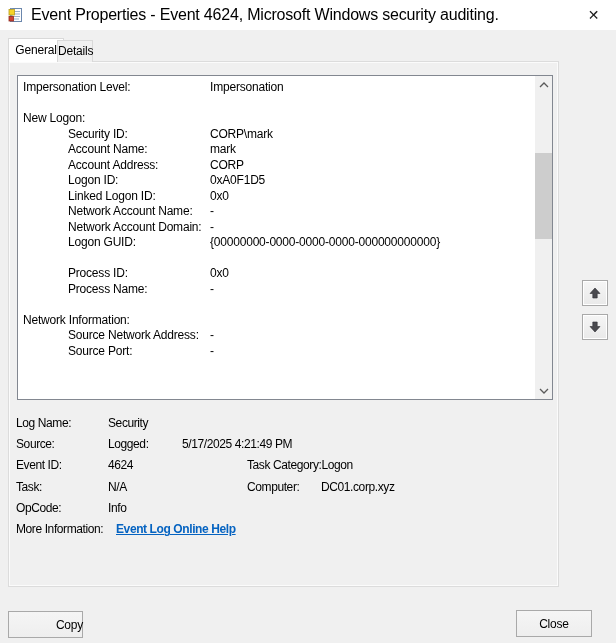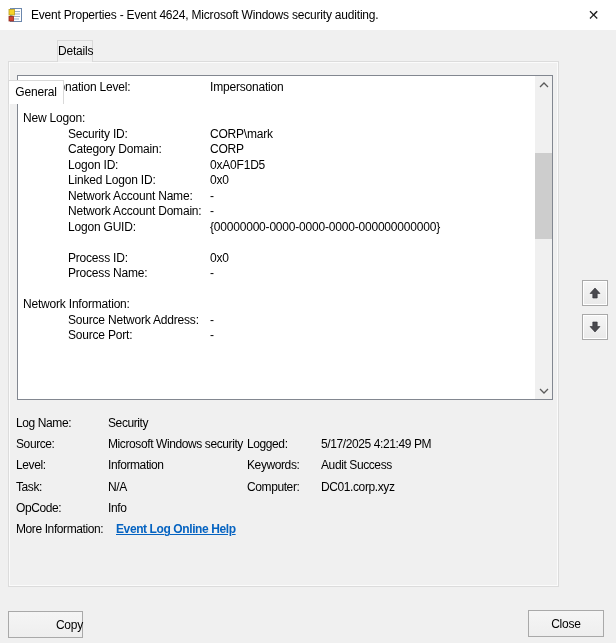--- a/index.html
+++ b/index.html
@@ -4,25 +4,25 @@
 <style>
   html,body { margin:0; padding:0; background:#f0f0f0; }
   .dialog {
     position:relative; width:616px; height:643px; background:#f0f0f0;
     font-family:"Liberation Sans", sans-serif; font-size:12px; color:#000;
     letter-spacing:-0.2px; overflow:hidden;
   }
   
   .titlebar { position:absolute; left:0; top:0; right:0; height:30px; background:#ffffff; display:flex; align-items:center; padding-left:8px; box-sizing:border-box; }
   .app-icon { width:16px; height:16px; margin-right:7px; flex:0 0 auto; }
-  .title-text { font-size:12px; white-space:nowrap; }
+  .title-text { font-size:16px; white-space:nowrap; }
   .close-btn { position:absolute; right:0; top:0; width:45px; height:30px; display:flex; align-items:center; justify-content:center; font-size:14px; color:#1a1a1a; }
   
   .tab { position:absolute; box-sizing:border-box; border:1px solid #d9d9d9; border-bottom:none; text-align:center; }
-  .tab-general { left:8px; top:38px; width:56px; height:24px; background:#ffffff; z-index:3; line-height:23px;margin-top:42px; }
+  .tab-general { left:8px; top:38px; width:56px; height:24px; background:#ffffff; z-index:3; line-height:23px; }
   .tab-details { left:57px; top:40px; width:36px; height:22px; background:#f0f0f0; z-index:3; line-height:21px; }
   .tabpage { position:absolute; left:8px; top:61px; width:551px; height:526px; box-sizing:border-box; background:#f0f0f0; border:1px solid #dcdcdc; box-shadow:inset 0 0 0 1px #fbfbfb; z-index:1; }
   
   .event-textbox { position:absolute; left:17px; top:75px; width:536px; height:325px; box-sizing:border-box; background:#ffffff; border:1px solid #828790; z-index:2; }
   .event-text-content { position:absolute; left:4px; top:4px; right:18px; bottom:1px; overflow:hidden; line-height:15.5px; white-space:nowrap; }
   .txt-line { height:15.5px; }
   .txt-label { display:inline-block; box-sizing:border-box; min-width:188px; }
   .lvl0 { padding-left:1px; }
   .lvl1 { padding-left:46px; }
   
@@ -37,21 +37,21 @@
   .dg-value { flex:0 0 139px; min-width:0; overflow:visible; }
   .dg-label2 { flex:0 0 74px; }
   .dg-value2 { flex:1 1 auto; }
   .dg-link { color:var(--link-color,#0563c1); text-decoration:underline; margin-left:8px; cursor:pointer;font-weight:bold; }
   
   .nav-btn { position:absolute; left:582px; width:26px; height:26px; box-sizing:border-box; background:linear-gradient(#f5f5f5,#e9e9e9); border:1px solid #a9a9a9; box-shadow:inset 0 0 0 1px #ffffff; display:flex; align-items:center; justify-content:center; z-index:2; padding:0; }
   .nav-up { top:280px; } .nav-down { top:314px; }
   
   .btn { position:absolute; box-sizing:border-box; background:linear-gradient(#f5f5f5,#eeeeee); border:1px solid #a9a9a9; font-family:"Liberation Sans",sans-serif; font-size:12px; color:#000; display:flex; align-items:center; justify-content:center; letter-spacing:-0.2px; padding:0; }
   .btn-copy { left:8px; top:611px; width:75px; height:27px;padding-left:48px; }
-  .btn-close { left:528px; top:610px; width:76px; height:27px; }
+  .btn-close { left:516px; top:610px; width:76px; height:27px; }
 </style>
 </head>
 <body>
 
 <div class="dialog">
 
   <div class="titlebar">
     <svg class="app-icon" viewBox="0 0 16 16">
       <rect x="2.5" y="1.5" width="11" height="13" fill="#fdfdfd" stroke="#6b87ad"></rect>
       <rect x="2.5" y="1.5" width="2" height="13" fill="#8ba3c2"></rect>
@@ -69,21 +69,22 @@
   <div class="tab tab-general">General</div>
   <div class="tab tab-details">Details</div>
   <div class="tabpage"></div>
 
   <div class="event-textbox">
     <div class="event-text-content">
         <div class="txt-line"><span class="txt-label lvl0">Impersonation Level:</span><span class="txt-value">Impersonation</span></div>
         <div class="txt-line"><span>&nbsp;</span></div>
         <div class="txt-line"><span class="txt-label lvl0">New Logon:</span></div>
         <div class="txt-line"><span class="txt-label lvl1">Security ID:</span><span class="txt-value">CORP\mark</span></div>
-        <div class="txt-line"><span class="txt-label lvl1">Category Domain:</span><span class="txt-value">CORP</span></div>
+        <div class="txt-line"><span class="txt-label lvl1">Account Name:</span><span class="txt-value">mark</span></div>
+        <div class="txt-line"><span class="txt-label lvl1">Account Address:</span><span class="txt-value">CORP</span></div>
         <div class="txt-line"><span class="txt-label lvl1">Logon ID:</span><span class="txt-value">0xA0F1D5</span></div>
         <div class="txt-line"><span class="txt-label lvl1">Linked Logon ID:</span><span class="txt-value">0x0</span></div>
         <div class="txt-line"><span class="txt-label lvl1">Network Account Name:</span><span class="txt-value">-</span></div>
         <div class="txt-line"><span class="txt-label lvl1">Network Account Domain:</span><span class="txt-value">-</span></div>
         <div class="txt-line"><span class="txt-label lvl1">Logon GUID:</span><span class="txt-value">{00000000-0000-0000-0000-000000000000}</span></div>
         <div class="txt-line"><span>&nbsp;</span></div>
         <div class="txt-line"><span class="txt-label lvl1">Process ID:</span><span class="txt-value">0x0</span></div>
         <div class="txt-line"><span class="txt-label lvl1">Process Name:</span><span class="txt-value">-</span></div>
         <div class="txt-line"><span>&nbsp;</span></div>
         <div class="txt-line"><span class="txt-label lvl0">Network Information:</span></div>
@@ -105,29 +106,28 @@
     </div>
   </div>
 
   <div class="detail-grid">
       <div class="detail-row">
         <span class="dg-label">Log Name:</span>
         <span class="dg-value">Security</span>
       </div>
       <div class="detail-row">
         <span class="dg-label">Source:</span>
-        <span class="dg-value">Microsoft Windows security</span>
         <span class="dg-label2">Logged:</span>
         <span class="dg-value2">5/17/2025 4:21:49 PM</span>
       </div>
       <div class="detail-row">
-        <span class="dg-label">Level:</span>
-        <span class="dg-value">Information</span>
-        <span class="dg-label2">Keywords:</span>
-        <span class="dg-value2">Audit Success</span>
+        <span class="dg-label">Event ID:</span>
+        <span class="dg-value">4624</span>
+        <span class="dg-label2">Task Category:</span>
+        <span class="dg-value2">Logon</span>
       </div>
       <div class="detail-row">
         <span class="dg-label">Task:</span>
         <span class="dg-value">N/A</span>
         <span class="dg-label2">Computer:</span>
         <span class="dg-value2">DC01.corp.xyz</span>
       </div>
       <div class="detail-row">
         <span class="dg-label">OpCode:</span>
         <span class="dg-value">Info</span>

